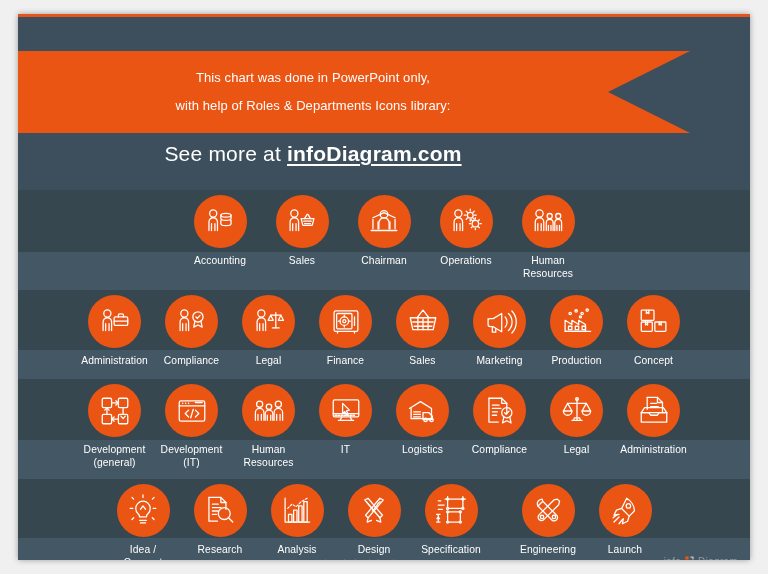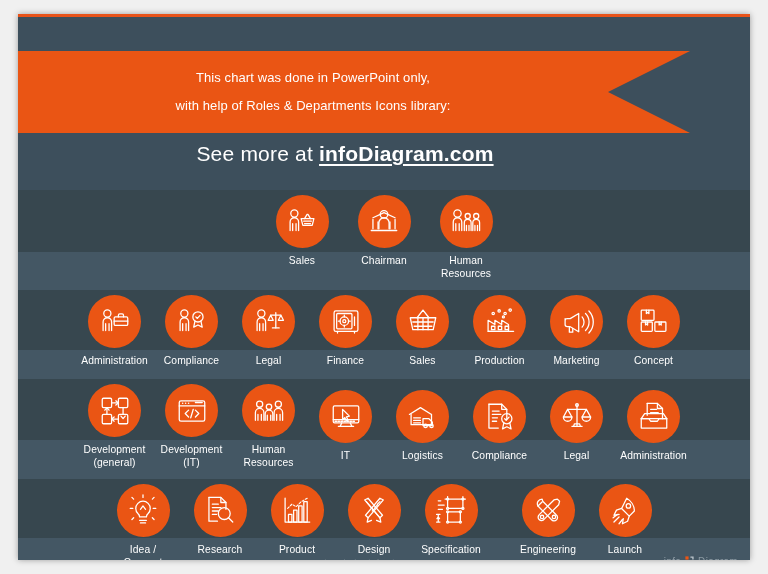--- a/index.html
+++ b/index.html
@@ -59,21 +59,20 @@
 
   #seemore {
     position: absolute;
     left: 0; top: 128px;
     width: 590px;
     text-align: center;
     color: #ffffff;
     font-size: 21px;
     font-weight: 400;
     letter-spacing: 0.2px;
-    padding-left: 32px;
   }
   #seemore .domain {
     font-weight: bold;
     text-decoration: underline;
     text-underline-offset: 3px;
   }
 
   
   .band {
     position: absolute;
@@ -166,40 +165,64 @@
   <div class="band labels" style="top:336px;height:29px;"></div>
   <div class="band icons" style="top:365px;height:61px;"></div>
   <div class="band labels" style="top:426px;height:39px;"></div>
   <div class="band icons" style="top:465px;height:59px;"></div>
   <div class="band labels" style="top:524px;height:22px;"></div>
 
   <div class="row" id="row0" style="top:181px; gap:22px;">
       <div class="cell" style="width: 60px;">
         <div class="circle">
           <svg width="34" height="34" viewBox="0 0 40 40" aria-hidden="true">
+            <circle cx="12" cy="10" r="4.2" fill="none" stroke="#ffffff" stroke-width="1.5" stroke-linecap="round" stroke-linejoin="round"></circle>
+            <path d="M7 30v-10a5 5 0 0 1 5-5h0a5 5 0 0 1 5 5v10M10 22v8M14 22v8" fill="none" stroke="#ffffff" stroke-width="1.5" stroke-linecap="round" stroke-linejoin="round"></path>
+     <ellipse cx="27" cy="12" rx="6" ry="2.2" fill="none" stroke="#ffffff" stroke-width="1.5" stroke-linecap="round" stroke-linejoin="round"></ellipse>
+            <path d="M21 12v4c0 1.2 2.7 2.2 6 2.2s6-1 6-2.2v-4M21 18v4c0 1.2 2.7 2.2 6 2.2s6-1 6-2.2v-4" fill="none" stroke="#ffffff" stroke-width="1.5" stroke-linecap="round" stroke-linejoin="round"></path>
+          </svg>
+        </div>
+        <div class="lbl">Accounting</div>
+      </div>
+      <div class="cell" style="width: 60px;">
+        <div class="circle">
+          <svg width="34" height="34" viewBox="0 0 40 40" aria-hidden="true">
             <circle cx="11" cy="10" r="4.2" fill="none" stroke="#ffffff" stroke-width="1.5" stroke-linecap="round" stroke-linejoin="round"></circle>
             <path d="M6 30v-10a5 5 0 0 1 5-5h0a5 5 0 0 1 5 5v10M9 22v8M13 22v8" fill="none" stroke="#ffffff" stroke-width="1.5" stroke-linecap="round" stroke-linejoin="round"></path>
      <path d="M19 16h15l-2 8H21z" fill="none" stroke="#ffffff" stroke-width="1.5" stroke-linecap="round" stroke-linejoin="round"></path>
             <path d="M23 16l3-5M30 16l-3-5" fill="none" stroke="#ffffff" stroke-width="1.5" stroke-linecap="round" stroke-linejoin="round"></path>
             <path d="M22 19h9M23 22h7" fill="none" stroke="#ffffff" stroke-width="1.5" stroke-linecap="round" stroke-linejoin="round"></path>
           </svg>
         </div>
         <div class="lbl">Sales</div>
       </div>
       <div class="cell" style="width: 60px;">
         <div class="circle">
           <svg width="34" height="34" viewBox="0 0 40 40" aria-hidden="true">
             <circle cx="20" cy="11" r="4.5" fill="none" stroke="#ffffff" stroke-width="1.5" stroke-linecap="round" stroke-linejoin="round"></circle>
             <path d="M14 28v-7a6 6 0 0 1 12 0v7" fill="none" stroke="#ffffff" stroke-width="1.5" stroke-linecap="round" stroke-linejoin="round"></path>
      <path d="M7 28V17M13 28V20M27 28V20M33 28V17" fill="none" stroke="#ffffff" stroke-width="1.5" stroke-linecap="round" stroke-linejoin="round"></path>
             <path d="M5 30h30" fill="none" stroke="#ffffff" stroke-width="1.5" stroke-linecap="round" stroke-linejoin="round"></path>
             <path d="M7 15l13-6 13 6" fill="none" stroke="#ffffff" stroke-width="1.5" stroke-linecap="round" stroke-linejoin="round"></path>
           </svg>
         </div>
         <div class="lbl">Chairman</div>
+      </div>
+      <div class="cell" style="width: 60px;">
+        <div class="circle">
+          <svg width="34" height="34" viewBox="0 0 40 40" aria-hidden="true">
+            <circle cx="11" cy="10" r="4.2" fill="none" stroke="#ffffff" stroke-width="1.5" stroke-linecap="round" stroke-linejoin="round"></circle>
+            <path d="M6 30v-10a5 5 0 0 1 10 0v10M9 22v8M13 22v8" fill="none" stroke="#ffffff" stroke-width="1.5" stroke-linecap="round" stroke-linejoin="round"></path>
+     <circle cx="25" cy="12" r="3.4" fill="none" stroke="#ffffff" stroke-width="1.5" stroke-linecap="round" stroke-linejoin="round"></circle>
+            <path d="M25 7v-2M25 19v-2M20 12h-2M32 12h-2M21.6 8.6l-1.4-1.4M29.8 16.8l-1.4-1.4M28.4 8.6l1.4-1.4M20.2 16.8l1.4-1.4" fill="none" stroke="#ffffff" stroke-width="1.5" stroke-linecap="round" stroke-linejoin="round"></path>
+     <circle cx="31" cy="22" r="3.8" fill="none" stroke="#ffffff" stroke-width="1.5" stroke-linecap="round" stroke-linejoin="round"></circle>
+            <path d="M31 16.5v-1.5M31 29v-1.5M25.5 22H24M38 22h-1.5M27.3 18.3l-1-1M35.7 26.7l-1-1M34.7 18.3l1-1M26.3 26.7l1-1" fill="none" stroke="#ffffff" stroke-width="1.5" stroke-linecap="round" stroke-linejoin="round"></path>
+          </svg>
+        </div>
+        <div class="lbl">Operations</div>
       </div>
       <div class="cell" style="width: 60px;">
         <div class="circle">
           <svg width="34" height="34" viewBox="0 0 40 40" aria-hidden="true">
             <circle cx="10" cy="10" r="4.3" fill="none" stroke="#ffffff" stroke-width="1.5" stroke-linecap="round" stroke-linejoin="round"></circle>
             <path d="M5 30v-10a5 5 0 0 1 10 0v10M8 22v8M12 22v8" fill="none" stroke="#ffffff" stroke-width="1.5" stroke-linecap="round" stroke-linejoin="round"></path>
      <circle cx="22" cy="13" r="3" fill="none" stroke="#ffffff" stroke-width="1.5" stroke-linecap="round" stroke-linejoin="round"></circle>
             <path d="M18 30v-9a4 4 0 0 1 8 0v9M20.5 24v6M23.5 24v6" fill="none" stroke="#ffffff" stroke-width="1.5" stroke-linecap="round" stroke-linejoin="round"></path>
      <circle cx="32" cy="13" r="3" fill="none" stroke="#ffffff" stroke-width="1.5" stroke-linecap="round" stroke-linejoin="round"></circle>
             <path d="M28 30v-9a4 4 0 0 1 8 0v9M30.5 24v6M33.5 24v6" fill="none" stroke="#ffffff" stroke-width="1.5" stroke-linecap="round" stroke-linejoin="round"></path>
@@ -263,20 +286,30 @@
       <div class="cell" style="width: 56px;">
         <div class="circle">
           <svg width="34" height="34" viewBox="0 0 40 40" aria-hidden="true">
             <path d="M5 15h30l-3 14H8z" fill="none" stroke="#ffffff" stroke-width="1.5" stroke-linecap="round" stroke-linejoin="round"></path>
             <path d="M13 15l7-9M27 15l-7-9" fill="none" stroke="#ffffff" stroke-width="1.5" stroke-linecap="round" stroke-linejoin="round"></path>
      <path d="M8 20h24M9.5 25h21" fill="none" stroke="#ffffff" stroke-width="1.5" stroke-linecap="round" stroke-linejoin="round"></path>
             <path d="M14 15v14M20 15v14M26 15v14" fill="none" stroke="#ffffff" stroke-width="1.5" stroke-linecap="round" stroke-linejoin="round"></path>
           </svg>
         </div>
         <div class="lbl">Sales</div>
+      </div>
+      <div class="cell" style="width: 56px;">
+        <div class="circle">
+          <svg width="34" height="34" viewBox="0 0 40 40" aria-hidden="true">
+            <path d="M6 16v7a2.5 2.5 0 0 0 2.5 2.5H12l10 6V10L12 16H8.5A2.5 2.5 0 0 0 6 18.5z" fill="none" stroke="#ffffff" stroke-width="1.5" stroke-linecap="round" stroke-linejoin="round"></path>
+     <path d="M11 25.5V32h4v-4.5" fill="none" stroke="#ffffff" stroke-width="1.5" stroke-linecap="round" stroke-linejoin="round"></path>
+            <path d="M26 14a9 9 0 0 1 0 12M30 10a14 14 0 0 1 0 20M34 7a19 19 0 0 1 0 26" fill="none" stroke="#ffffff" stroke-width="1.5" stroke-linecap="round" stroke-linejoin="round"></path>
+          </svg>
+        </div>
+        <div class="lbl">Marketing</div>
       </div>
       <div class="cell" style="width: 56px;">
         <div class="circle">
           <svg width="34" height="34" viewBox="0 0 40 40" aria-hidden="true">
             <path d="M6 31V18l8 5v-5l8 5v-5l8 5V31z" fill="none" stroke="#ffffff" stroke-width="1.5" stroke-linecap="round" stroke-linejoin="round"></path>
             <path d="M6 31h30" fill="none" stroke="#ffffff" stroke-width="1.5" stroke-linecap="round" stroke-linejoin="round"></path>
      <rect x="10" y="25" width="4" height="4" fill="none" stroke="#ffffff" stroke-width="1.5" stroke-linecap="round" stroke-linejoin="round"></rect>
             <rect x="18" y="25" width="4" height="4" fill="none" stroke="#ffffff" stroke-width="1.5" stroke-linecap="round" stroke-linejoin="round"></rect>
             <rect x="26" y="25" width="4" height="4" fill="none" stroke="#ffffff" stroke-width="1.5" stroke-linecap="round" stroke-linejoin="round"></rect>
      <circle cx="12" cy="10" r="1.4" fill="none" stroke="#ffffff" stroke-width="1.5" stroke-linecap="round" stroke-linejoin="round"></circle>
@@ -284,42 +317,32 @@
             <circle cx="26" cy="10" r="1.4" fill="none" stroke="#ffffff" stroke-width="1.5" stroke-linecap="round" stroke-linejoin="round"></circle>
             <circle cx="32" cy="6" r="1.4" fill="none" stroke="#ffffff" stroke-width="1.5" stroke-linecap="round" stroke-linejoin="round"></circle>
             <circle cx="24" cy="14" r="1.2" fill="none" stroke="#ffffff" stroke-width="1.5" stroke-linecap="round" stroke-linejoin="round"></circle>
           </svg>
         </div>
         <div class="lbl">Production</div>
       </div>
       <div class="cell" style="width: 56px;">
         <div class="circle">
           <svg width="34" height="34" viewBox="0 0 40 40" aria-hidden="true">
-            <path d="M6 16v7a2.5 2.5 0 0 0 2.5 2.5H12l10 6V10L12 16H8.5A2.5 2.5 0 0 0 6 18.5z" fill="none" stroke="#ffffff" stroke-width="1.5" stroke-linecap="round" stroke-linejoin="round"></path>
-     <path d="M11 25.5V32h4v-4.5" fill="none" stroke="#ffffff" stroke-width="1.5" stroke-linecap="round" stroke-linejoin="round"></path>
-            <path d="M26 14a9 9 0 0 1 0 12M30 10a14 14 0 0 1 0 20M34 7a19 19 0 0 1 0 26" fill="none" stroke="#ffffff" stroke-width="1.5" stroke-linecap="round" stroke-linejoin="round"></path>
-          </svg>
-        </div>
-        <div class="lbl">Marketing</div>
-      </div>
-      <div class="cell" style="width: 56px;">
-        <div class="circle">
-          <svg width="34" height="34" viewBox="0 0 40 40" aria-hidden="true">
             <rect x="5" y="6" width="15" height="12" rx="1" fill="none" stroke="#ffffff" stroke-width="1.5" stroke-linecap="round" stroke-linejoin="round"></rect>
             <path d="M11 6v4l1.5-1.3L14 10V6" fill="none" stroke="#ffffff" stroke-width="1.5" stroke-linecap="round" stroke-linejoin="round"></path>
      <rect x="5" y="20" width="13" height="11" rx="1" fill="none" stroke="#ffffff" stroke-width="1.5" stroke-linecap="round" stroke-linejoin="round"></rect>
             <path d="M10 20v3.5l1.3-1.1 1.2 1.1V20" fill="none" stroke="#ffffff" stroke-width="1.5" stroke-linecap="round" stroke-linejoin="round"></path>
      <rect x="21" y="20" width="13" height="11" rx="1" fill="none" stroke="#ffffff" stroke-width="1.5" stroke-linecap="round" stroke-linejoin="round"></rect>
             <path d="M26 20v3.5l1.3-1.1 1.2 1.1V20" fill="none" stroke="#ffffff" stroke-width="1.5" stroke-linecap="round" stroke-linejoin="round"></path>
           </svg>
         </div>
         <div class="lbl">Concept</div>
       </div>
     </div>
-  <div class="row" id="row2" style="top:370px; gap:21px;align-items:center;">
+  <div class="row" id="row2" style="top:370px; gap:21px;">
       <div class="cell" style="width: 56px;">
         <div class="circle">
           <svg width="34" height="34" viewBox="0 0 40 40" aria-hidden="true">
             <rect x="5" y="5" width="11" height="11" rx="1.5" fill="none" stroke="#ffffff" stroke-width="1.5" stroke-linecap="round" stroke-linejoin="round"></rect>
             <rect x="24" y="5" width="11" height="11" rx="1.5" fill="none" stroke="#ffffff" stroke-width="1.5" stroke-linecap="round" stroke-linejoin="round"></rect>
      <rect x="5" y="24" width="11" height="11" rx="1.5" fill="none" stroke="#ffffff" stroke-width="1.5" stroke-linecap="round" stroke-linejoin="round"></rect>
             <rect x="24" y="24" width="11" height="11" rx="1.5" fill="none" stroke="#ffffff" stroke-width="1.5" stroke-linecap="round" stroke-linejoin="round"></rect>
      <path d="M16 10.5h8M16 29.5h8M10.5 16v8M29.5 16v8" fill="none" stroke="#ffffff" stroke-width="1.5" stroke-linecap="round" stroke-linejoin="round"></path>
      <path d="M21 8l3 2.5-3 2.5M19 27l-3 2.5 3 2.5M8 19l2.5-3 2.5 3M27 26l2.5 3 2.5-3" fill="none" stroke="#ffffff" stroke-width="1.5" stroke-linecap="round" stroke-linejoin="round"></path>
           </svg>
@@ -453,21 +476,21 @@
         <div class="circle">
           <svg width="34" height="34" viewBox="0 0 40 40" aria-hidden="true">
             <path d="M6 5v28h29" fill="none" stroke="#ffffff" stroke-width="1.5" stroke-linecap="round" stroke-linejoin="round"></path>
      <rect x="10" y="24" width="4" height="9" fill="none" stroke="#ffffff" stroke-width="1.5" stroke-linecap="round" stroke-linejoin="round"></rect>
             <rect x="16" y="19" width="4" height="14" fill="none" stroke="#ffffff" stroke-width="1.5" stroke-linecap="round" stroke-linejoin="round"></rect>
      <rect x="22" y="14" width="4" height="19" fill="none" stroke="#ffffff" stroke-width="1.5" stroke-linecap="round" stroke-linejoin="round"></rect>
             <rect x="28" y="9" width="4" height="24" fill="none" stroke="#ffffff" stroke-width="1.5" stroke-linecap="round" stroke-linejoin="round"></rect>
      <path d="M9 17l5-5 5 3 6-6 7-4" stroke="#fff" stroke-width="1.3" fill="none" stroke-dasharray="2.5 2" stroke-linecap="round"></path>
           </svg>
         </div>
-        <div class="lbl">Product</div>
+        <div class="lbl">Analysis</div>
       </div>
       <div class="cell" style="width: 56px;">
         <div class="circle">
           <svg width="34" height="34" viewBox="0 0 40 40" aria-hidden="true">
             <path d="M9 7l4-2 17 20-3 3z" fill="none" stroke="#ffffff" stroke-width="1.5" stroke-linecap="round" stroke-linejoin="round"></path>
             <path d="M27 28l1 5-5-2" fill="none" stroke="#ffffff" stroke-width="1.5" stroke-linecap="round" stroke-linejoin="round"></path>
             <path d="M11 9l16 19" fill="none" stroke="#ffffff" stroke-width="1.5" stroke-linecap="round" stroke-linejoin="round"></path>
      <path d="M31 7l-4-2-17 20 3 3z" fill="none" stroke="#ffffff" stroke-width="1.5" stroke-linecap="round" stroke-linejoin="round"></path>
             <path d="M13 28l-1 5 5-2" fill="none" stroke="#ffffff" stroke-width="1.5" stroke-linecap="round" stroke-linejoin="round"></path>
      <path d="M27 9l-3 3M24 13l-3 3M21 17l-3 3" fill="none" stroke="#ffffff" stroke-width="1.5" stroke-linecap="round" stroke-linejoin="round"></path>

